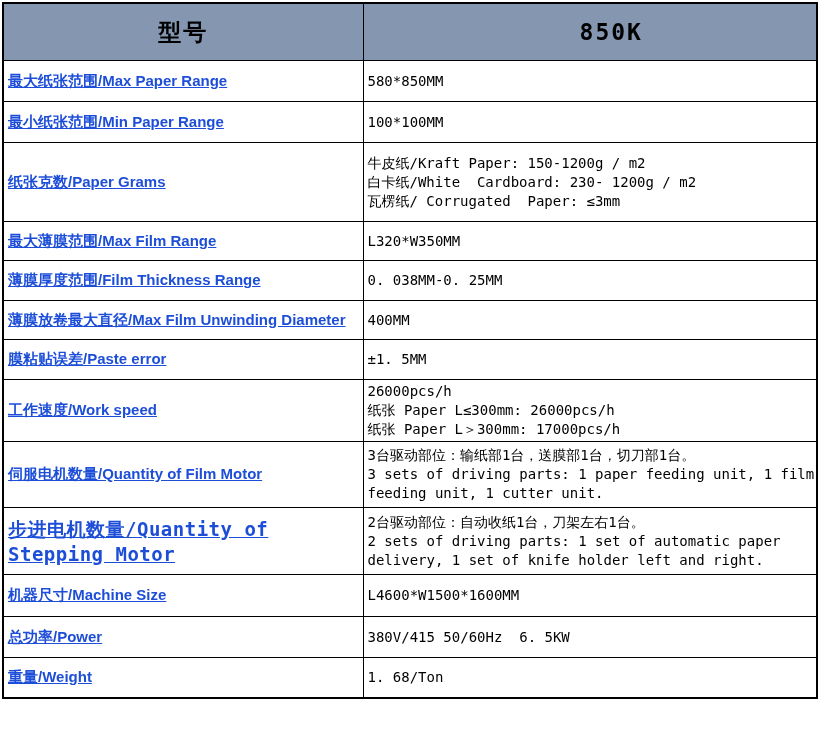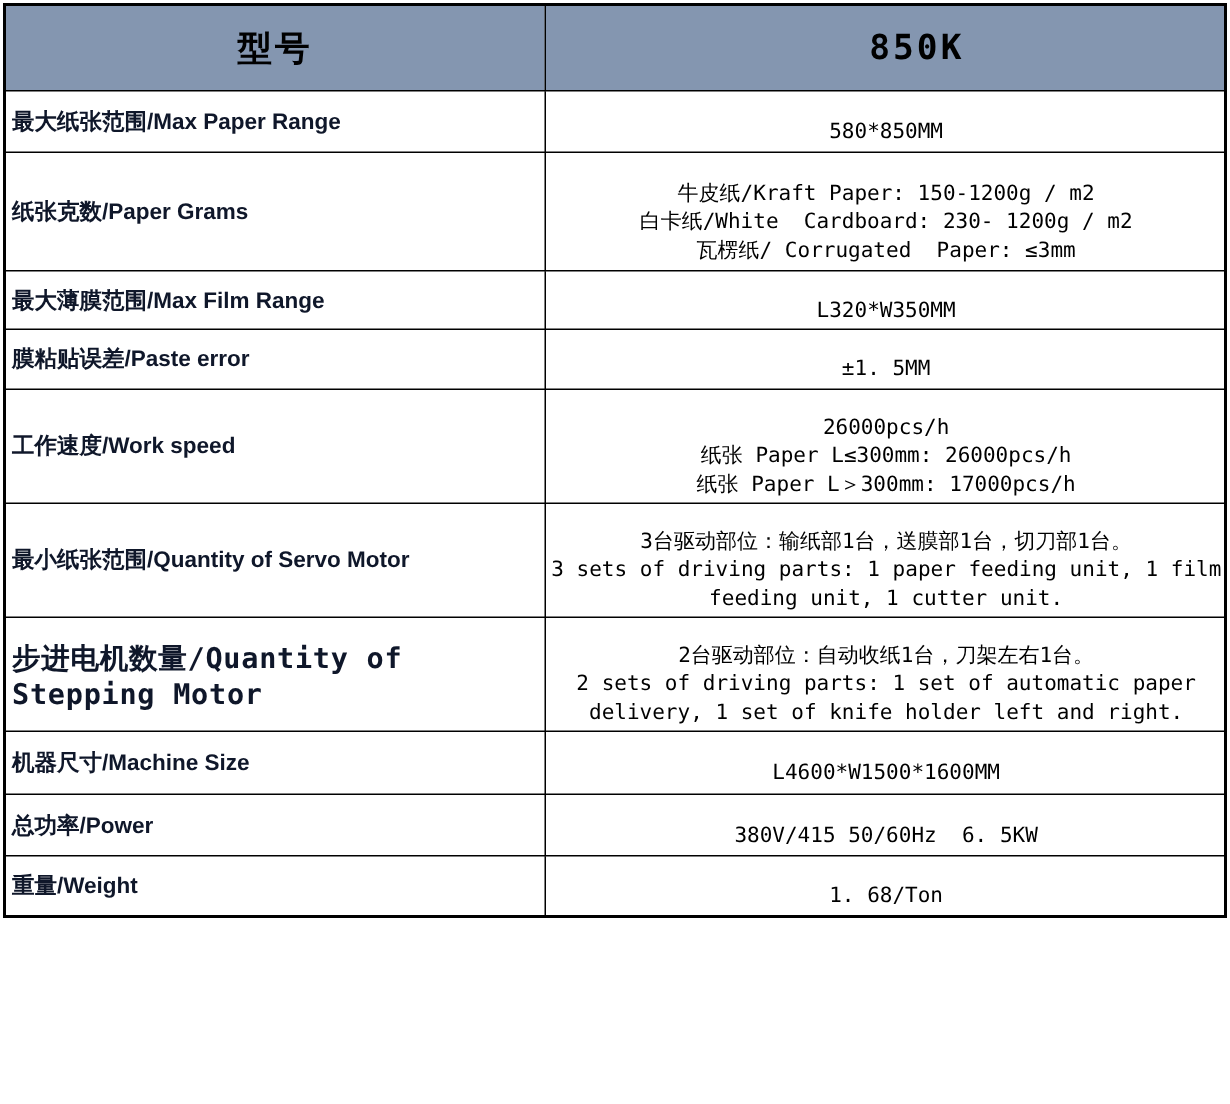--- a/index.html
+++ b/index.html
@@ -28,36 +28,37 @@
     font-family: "DejaVu Sans Mono", monospace;
     font-size: 23px;
     font-weight: bold;
     color: #000000;
     letter-spacing: 2px;
   }
   td.spec-label-cell {
     font-family: "Liberation Sans", sans-serif;
     font-weight: bold;
     font-size: 15px;
-    color: #0f172a;
+    color: #1d4ed8;
     padding: 2px 2px 2px 4px;
     text-align: left;
+    text-decoration: underline;
   }
   td.spec-label-cell.mono-label {
     font-family: "DejaVu Sans Mono", "Liberation Mono", monospace;
     font-size: 19px;
     letter-spacing: 0.5px;
   }
   td.spec-value-cell {
     font-family: "DejaVu Sans Mono", "Liberation Mono", monospace;
     font-size: 14px;
     font-weight: normal;
     color: #000000;
-    padding: 16px 2px 2px 4px;
-    text-align: center;
+    padding: 2px 2px 2px 4px;
+    text-align: left;
     white-space: pre;
     line-height: 19px;
   }
   
   tr.h41 { height: 41px; }
   tr.h40 { height: 40px; }
   tr.h39 { height: 39px; }
   tr.h42 { height: 42px; }
   tr.h56 { height: 56px; }
   tr.h66 { height: 66px; }
@@ -76,42 +77,54 @@
     <tr>
       <th class="model-header" style="background: rgb(132, 150, 176);">型号</th>
       <th class="model-header" style="background: rgb(132, 150, 176); padding-left: 44px;">850K</th>
     </tr>
   </thead>
   <tbody>
     <tr class="h41">
       <td class="spec-label-cell">最大纸张范围/Max Paper Range</td>
       <td class="spec-value-cell">580*850MM</td>
     </tr>
+    <tr class="h41">
+      <td class="spec-label-cell">最小纸张范围/Min Paper Range</td>
+      <td class="spec-value-cell">100*100MM</td>
+    </tr>
     <tr class="h79">
       <td class="spec-label-cell">纸张克数/Paper Grams</td>
       <td class="spec-value-cell">牛皮纸/Kraft Paper: 150-1200g / m2
 白卡纸/White  Cardboard: 230- 1200g / m2
 瓦楞纸/ Corrugated  Paper: ≤3mm</td>
     </tr>
     <tr class="h39">
       <td class="spec-label-cell">最大薄膜范围/Max Film Range</td>
       <td class="spec-value-cell">L320*W350MM</td>
+    </tr>
+    <tr class="h40">
+      <td class="spec-label-cell">薄膜厚度范围/Film Thickness Range</td>
+      <td class="spec-value-cell">0. 038MM-0. 25MM</td>
+    </tr>
+    <tr class="h39">
+      <td class="spec-label-cell">薄膜放卷最大直径/Max Film Unwinding Diameter</td>
+      <td class="spec-value-cell">400MM</td>
     </tr>
     <tr class="h40">
       <td class="spec-label-cell">膜粘贴误差/Paste error</td>
       <td class="spec-value-cell">±1. 5MM</td>
     </tr>
     <tr class="h56">
       <td class="spec-label-cell">工作速度/Work speed</td>
       <td class="spec-value-cell">26000pcs/h
 纸张 Paper L≤300mm: 26000pcs/h
 纸张 Paper L＞300mm: 17000pcs/h</td>
     </tr>
     <tr class="h66">
-      <td class="spec-label-cell">最小纸张范围/Quantity of Servo Motor</td>
+      <td class="spec-label-cell">伺服电机数量/Quantity of Film Motor</td>
       <td class="spec-value-cell">3台驱动部位：输纸部1台，送膜部1台，切刀部1台。
 3 sets of driving parts: 1 paper feeding unit, 1 film
 feeding unit, 1 cutter unit.</td>
     </tr>
     <tr class="h67">
       <td class="spec-label-cell mono-label">步进电机数量/Quantity of Stepping Motor</td>
       <td class="spec-value-cell">2台驱动部位：自动收纸1台，刀架左右1台。
 2 sets of driving parts: 1 set of automatic paper
 delivery, 1 set of knife holder left and right.</td>
     </tr>

